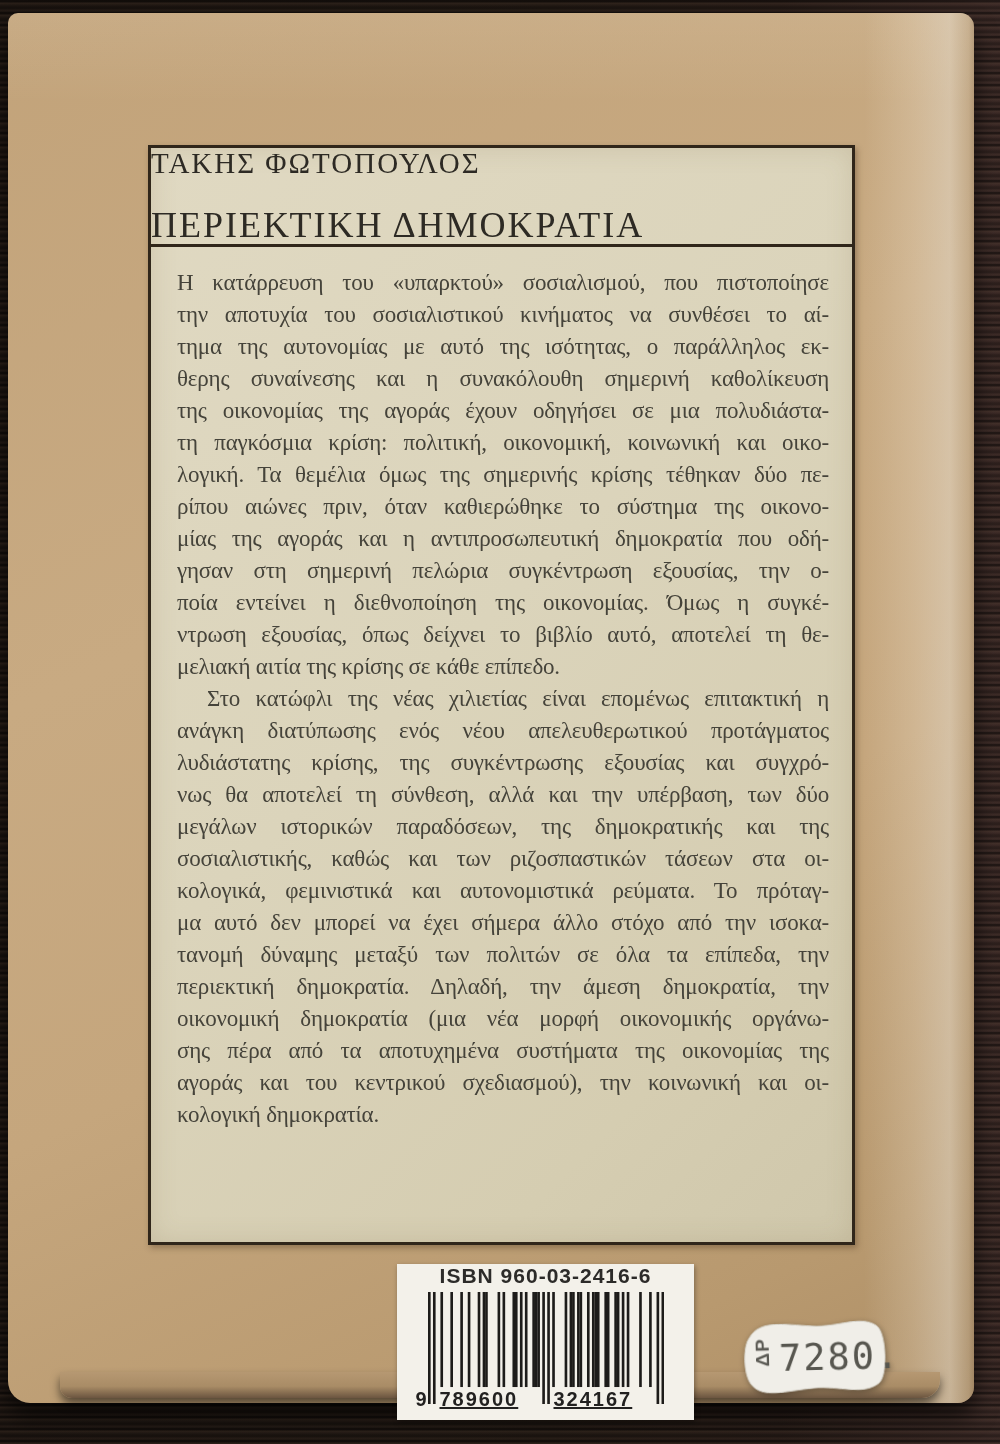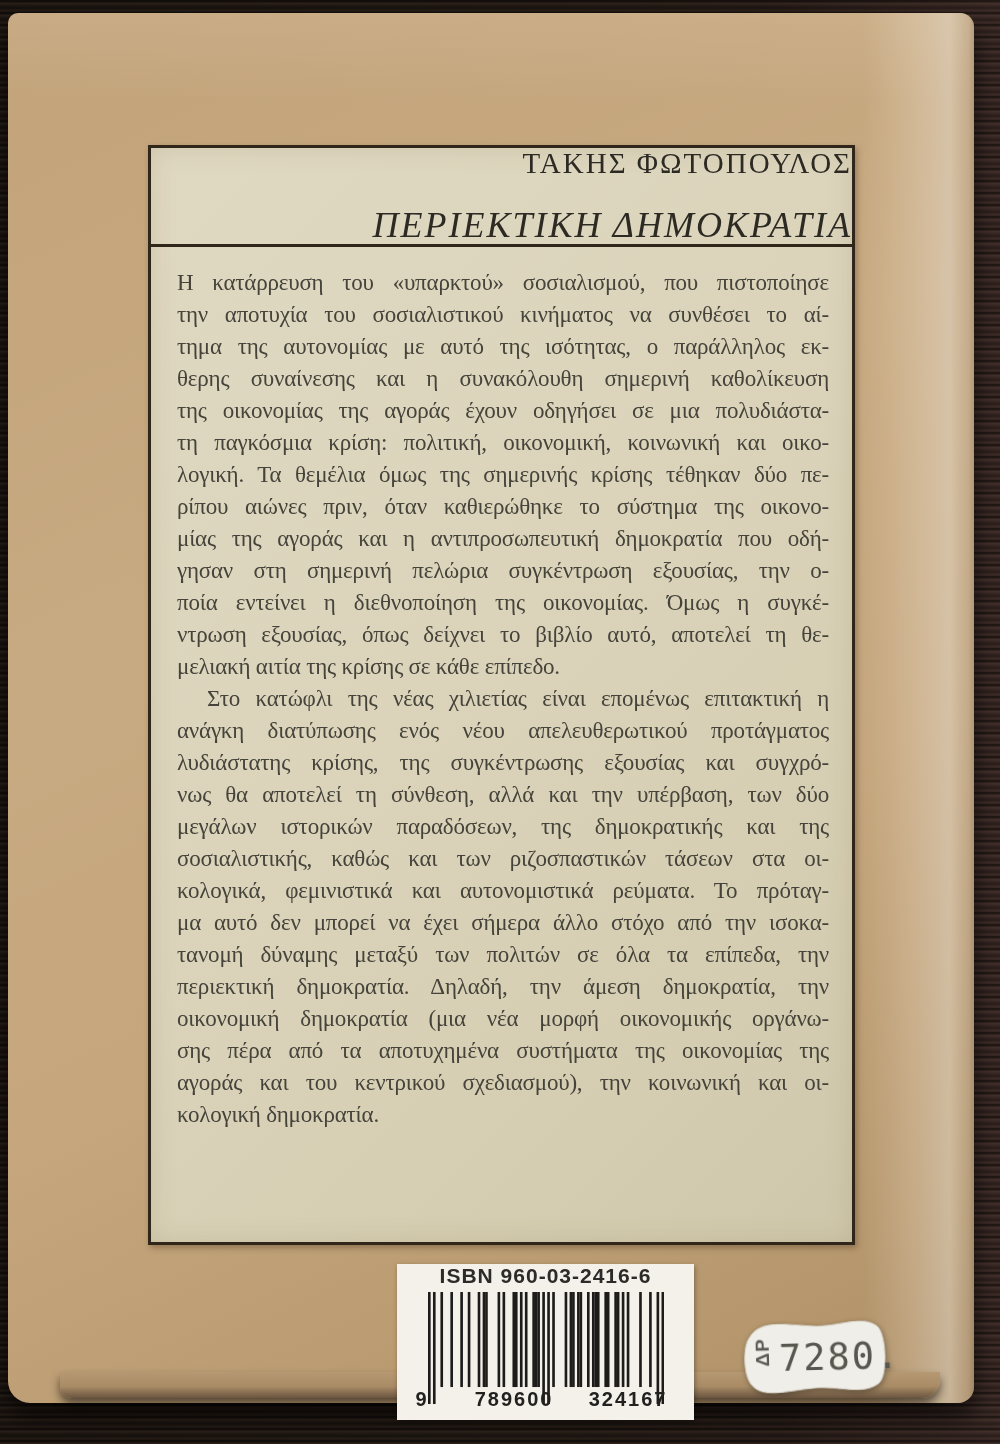--- a/index.html
+++ b/index.html
@@ -42,26 +42,26 @@
   }
   
   .panel{
     position:absolute;left:140px;top:132px;width:701px;height:1094px;
     background:linear-gradient(135deg,#e0d9c2 0%,#dbd4bb 45%,#d5cdb1 80%,#cfc7ab 100%);
     border:3px solid #30261a;
     box-shadow:2px 3px 6px rgba(60,40,20,0.35), inset 0 0 26px rgba(125,105,65,0.18);
   }
   .titlebox{
     height:96px;border-bottom:3px solid #30261a;
-    display:flex;flex-direction:column;align-items:flex-end;justify-content:center;
+    display:flex;flex-direction:column;align-items:flex-start;justify-content:center;
     color:#2d2a24;
     gap:22px;
   }
   .author{font-size:29px;letter-spacing:2px;line-height:1.25;}
-  .btitle{font-size:36px;letter-spacing:2px;line-height:1.2;font-style:italic;}
+  .btitle{font-size:36px;letter-spacing:2px;line-height:1.2;}
   .blurb{
     padding:20px 23px 0 26px;
     color:#45433a;font-size:23px;letter-spacing:-0.2px;
   }
   .para{margin:0;}
   .line{
     height:32px;line-height:32px;overflow:hidden;
     text-align:justify;text-align-last:justify;
   }
   .line.para-end{text-align-last:left;}
@@ -77,21 +77,21 @@
     font-weight:700;font-size:21px;letter-spacing:1px;color:#2c2b29;
   }
   .barcode-wrap{position:relative;width:236px;margin-top:4px;}
   .barcode-wrap svg{display:block;width:236px;height:112px;}
   .ean-digits{
     position:relative;display:flex;width:252px;margin:-16px 0 0 -8px;
     font-family:"Liberation Sans","DejaVu Sans",sans-serif;
     font-weight:700;font-size:20px;color:#222120;
   }
   .ean-digits .d9{width:24px;text-align:left;}
-  .ean-digits .grp{flex:1;text-align:right;letter-spacing:2px;}
+  .ean-digits .grp{flex:1;text-align:left;letter-spacing:2px;text-decoration:underline;}
   
   .sticker{
     position:absolute;left:741px;top:1314px;width:150px;height:88px;z-index:5;
     transform:rotate(-1.5deg);
     filter:drop-shadow(1px 2px 3px rgba(0,0,0,0.35));
   }
   .sticker svg{position:absolute;inset:0;width:100%;height:100%;}
   .sticker .cur{
     position:absolute;left:8px;top:26px;
     transform:rotate(-90deg);

